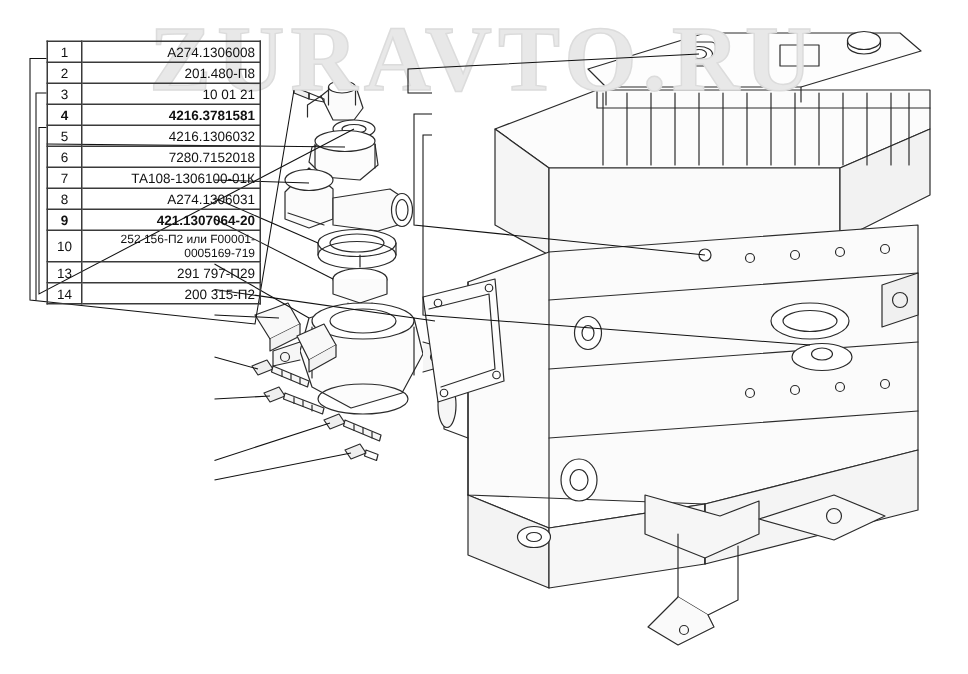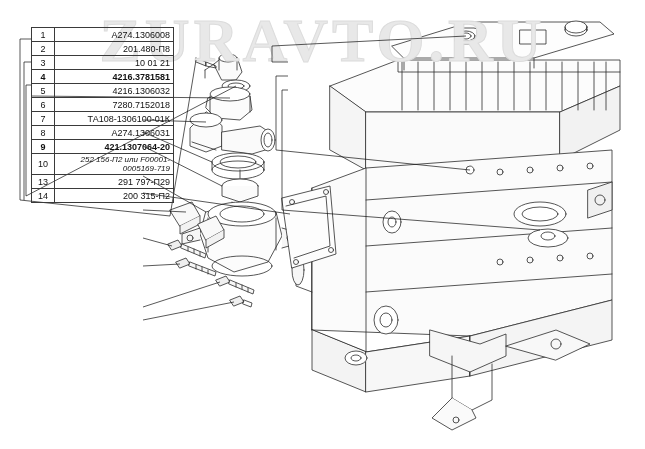--- a/index.html
+++ b/index.html
@@ -62,21 +62,20 @@
     text-align: right;
   }
   .parts-table tr.bold td {
     font-weight: bold;
   }
   .parts-table td.two-line {
     line-height: 9px;
     font-size: 8px;
     white-space: normal;
     height: 18px;
-    font-style: italic;
   }
   #table-left { left: 31px; top: 27px; }
   #table-right { left: 288px; top: 50px; }
   #table-right td.num { width: 14px; }
   #table-right td.code { width: 96px; }
 
   
   #drawing {
     position: absolute;
     left: 0; top: 0;

